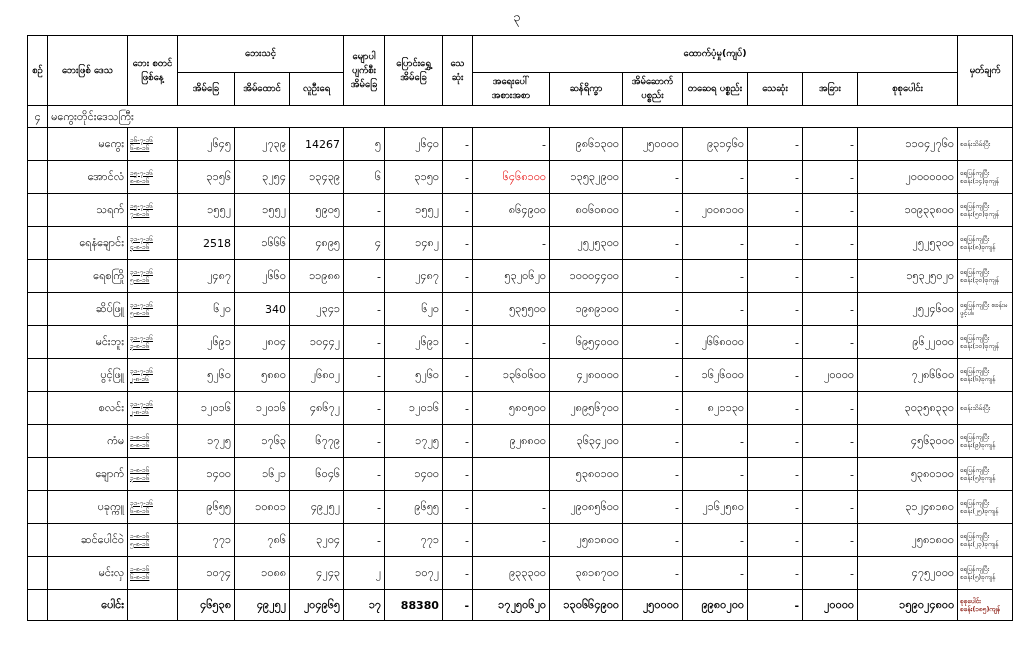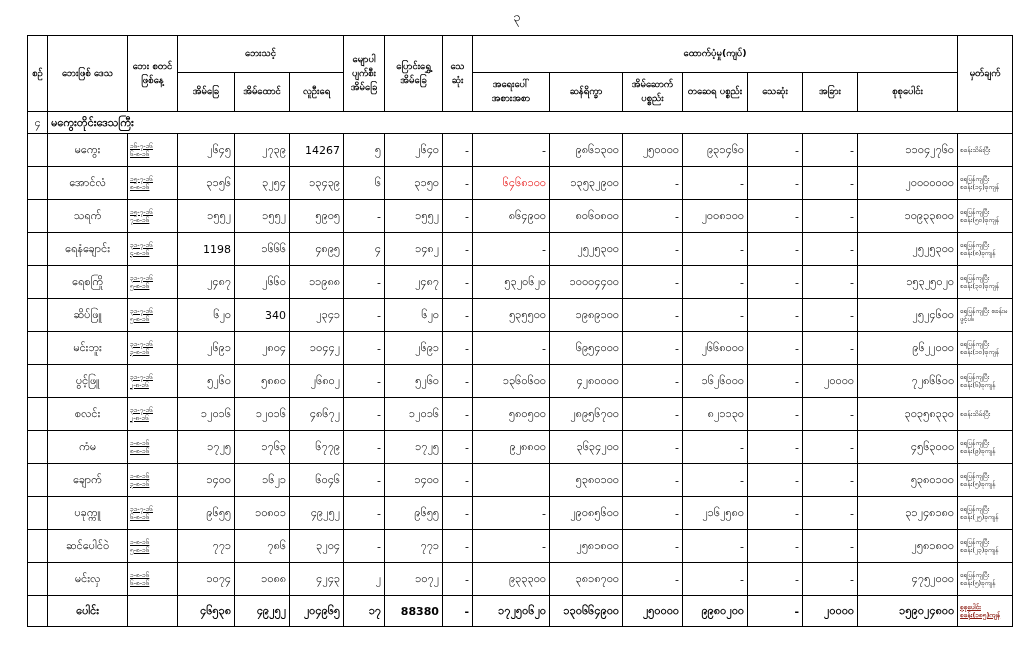--- a/index.html
+++ b/index.html
@@ -3,32 +3,32 @@
 <meta charset="utf-8">
 <style>
   html,body{margin:0;padding:0;background:#fff;width:1033px;height:651px;
     font-family:"DejaVu Sans","Liberation Sans",sans-serif;color:#000;}
   #page{position:relative;width:1033px;height:651px;background:#fff;overflow:hidden;}
   #pageno{position:absolute;top:8px;left:497px;width:40px;text-align:center;font-size:13px;}
   table{border-collapse:collapse;table-layout:fixed;position:absolute;left:27px;top:35px;width:985px;}
   td,th{border:1px solid #000;padding:1px 3px;overflow:hidden;vertical-align:middle;box-sizing:border-box;}
   th{font-size:9.5px;font-weight:bold;padding:1px 1px;}
   .num{text-align:right;font-size:11px;white-space:nowrap;}
-  .nm{text-align:center;font-size:11px;white-space:nowrap;}
+  .nm{text-align:right;font-size:11px;white-space:nowrap;}
   .dt{font-size:6.5px;line-height:1.3;text-align:left;padding:1px 2px;white-space:nowrap;text-decoration:underline;}
   .rm{font-size:6.5px;line-height:1.25;padding:1px 2px;text-align:left;}
   .ctr{text-align:center;}
   tr.datarow{height:33px;}
-  tr.hdr1{height:37px;} tr.hdr2{height:39px;}
+  tr.hdr1{height:37px;} tr.hdr2{height:33px;}
   tr.group{height:22px;} tr.totals{height:31px;}
-  .sectitle{font-size:11px;font-weight:bold;text-align:left;}
+  .sectitle{font-size:11px;font-weight:normal;text-align:left;}
   .totcol{font-weight:normal;}
   .totals td{font-weight:bold;}
   .red{color:#e60000;}
-  .totrem{color:#8b1a10;font-weight:bold;text-decoration:underline;}
+  .totrem{color:#8b1a10;font-weight:bold;}
 </style>
 </head>
 <body>
 
 <div id="page">
   <div id="pageno">၃</div>
 
   <table>
     <colgroup>
       <col style="width:20px">
@@ -146,21 +146,21 @@
           <td class="num totcol">၁၀၉၃၃၈၀၀</td>
           <td class="rm">ရေပြန်ကျပြီး စခန်း(၅၀)ခုကျန်</td>
         </tr>
         <tr class="datarow">
           <td class="ctr"></td>
           <td class="nm">ရေနံချောင်း</td>
           <td class="dt">
             <div>၃၁-၇-၁၆</div>
             <div>၄-၈-၁၆</div>
           </td>
-          <td class="num">1198</td>
+          <td class="num">2518</td>
           <td class="num">၁၆၆၆</td>
           <td class="num">၄၈၉၅</td>
           <td class="num">၄</td>
           <td class="num">၁၄၈၂</td>
           <td class="num">-</td>
           <td class="num">-</td>
           <td class="num">၂၅၂၅၃၀၀</td>
           <td class="num">-</td>
           <td class="num">-</td>
           <td class="num">-</td>

